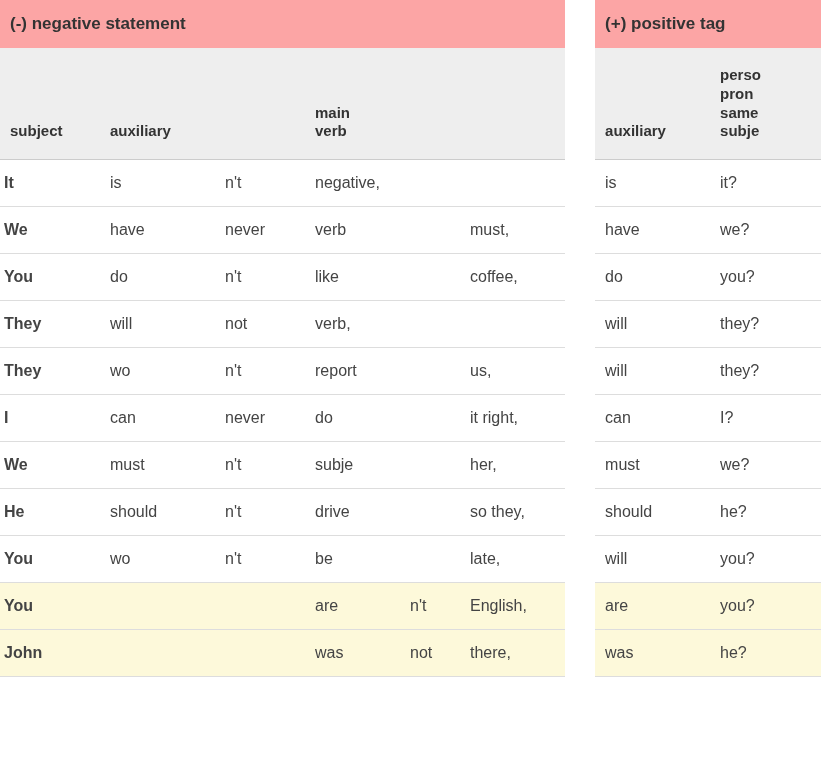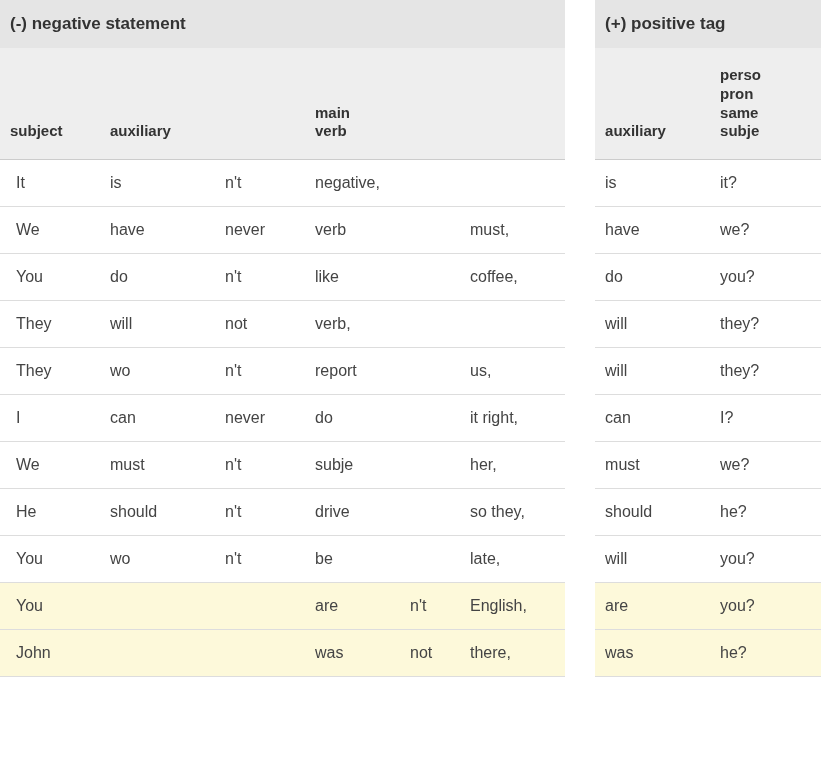--- a/index.html
+++ b/index.html
@@ -21,21 +21,21 @@
   }
   th, td {
     text-align: left;
     vertical-align: top;
     padding: 14px 10px 14px 10px;
     border-bottom: 1px solid #ddd;
     font-weight: normal;
     overflow: hidden;
   }
   thead tr.group th {
-    background: #e5e5e5;
+    background: #fca5a5;
     font-weight: bold;
     font-size: 17px;
     padding: 14px 10px;
     border-bottom: none;
   }
   thead tr.cols th {
     background: #eeeeee;
     font-weight: bold;
     font-size: 15px;
     padding: 18px 10px;
@@ -66,21 +66,22 @@
     border-bottom: 1px solid #fff;
   }
   thead tr.cols th.gap {
     border-bottom: 1px solid #fff;
   }
   tbody td.gap {
     border-bottom: 1px solid #fff;
   }
   
   th:first-child, td:first-child {
-    padding-left: 16px;
+    padding-left: 4px;
+    font-weight: bold;
   }
 </style>
 </head>
 <body>
 
 <div class="wrap">
 <table>
   <colgroup>
     <col class="c-subject">
         <col class="c-aux1">

